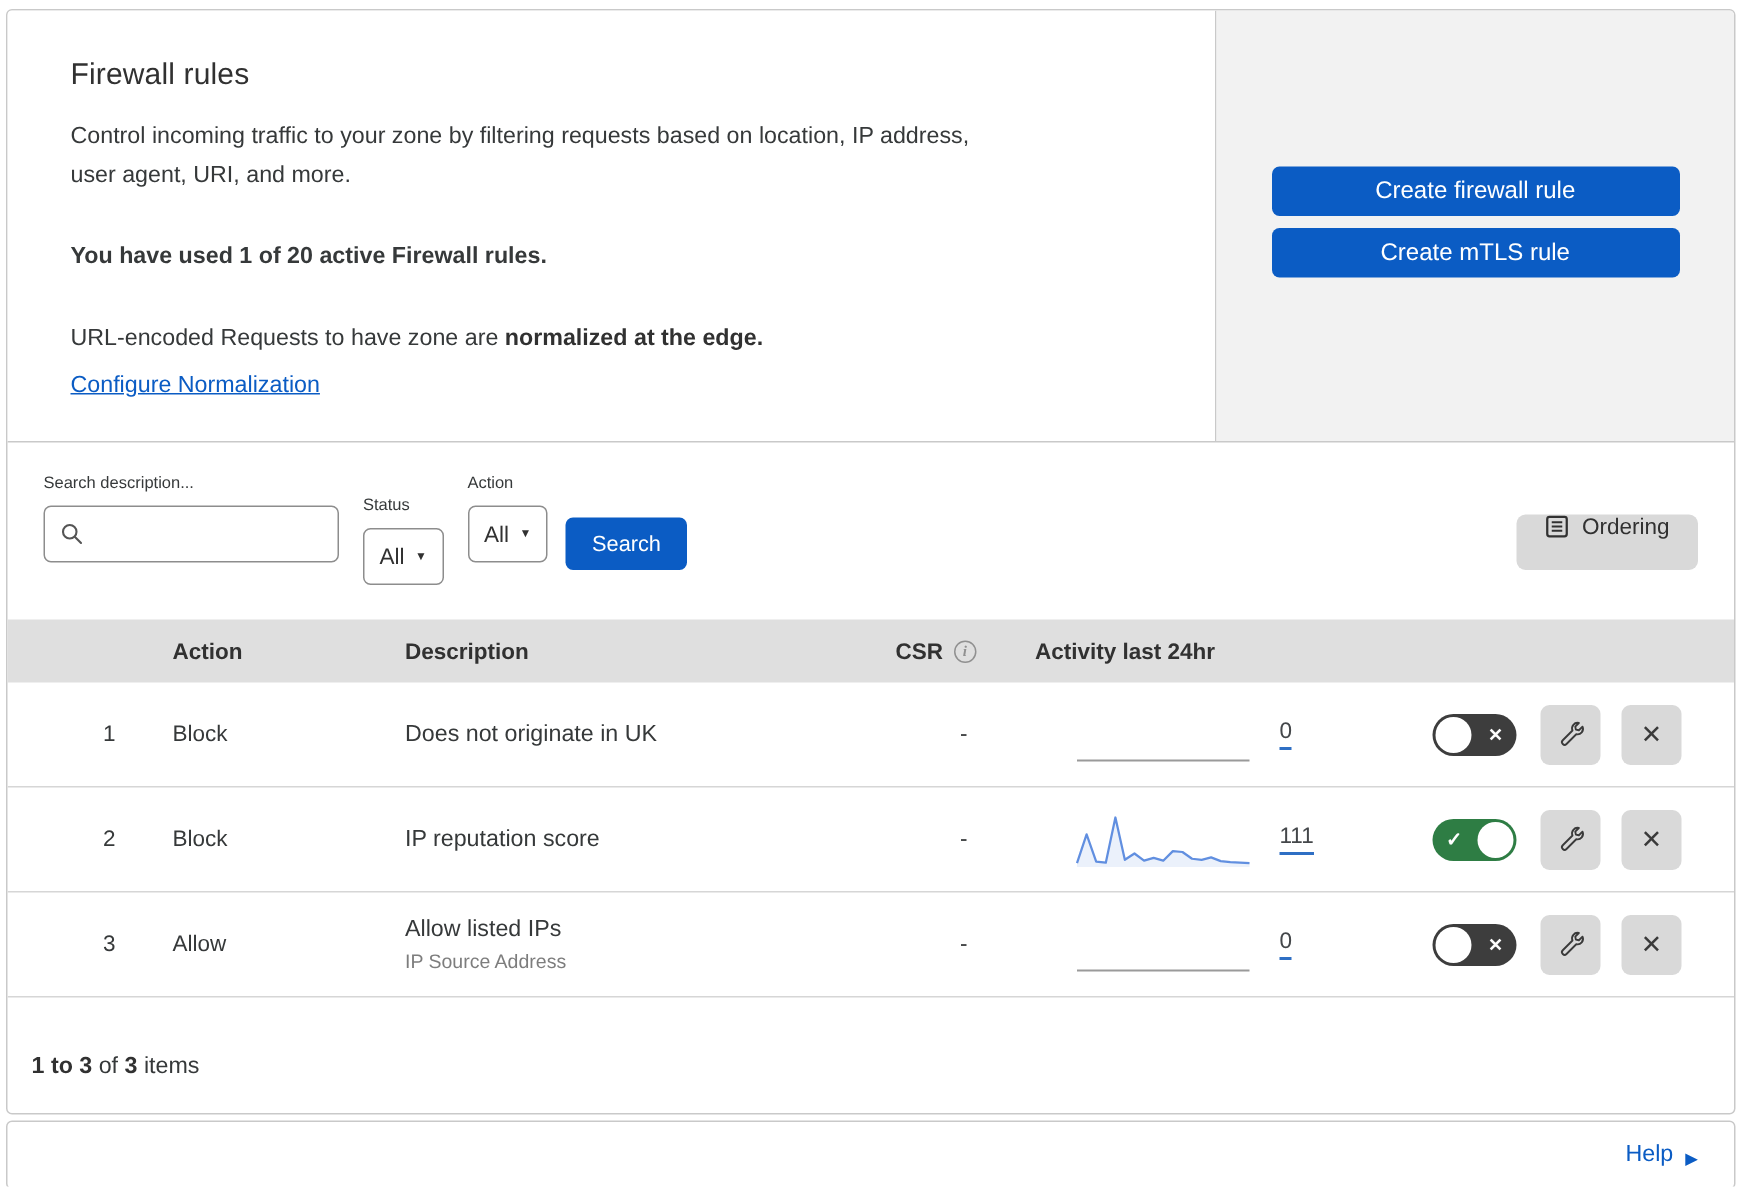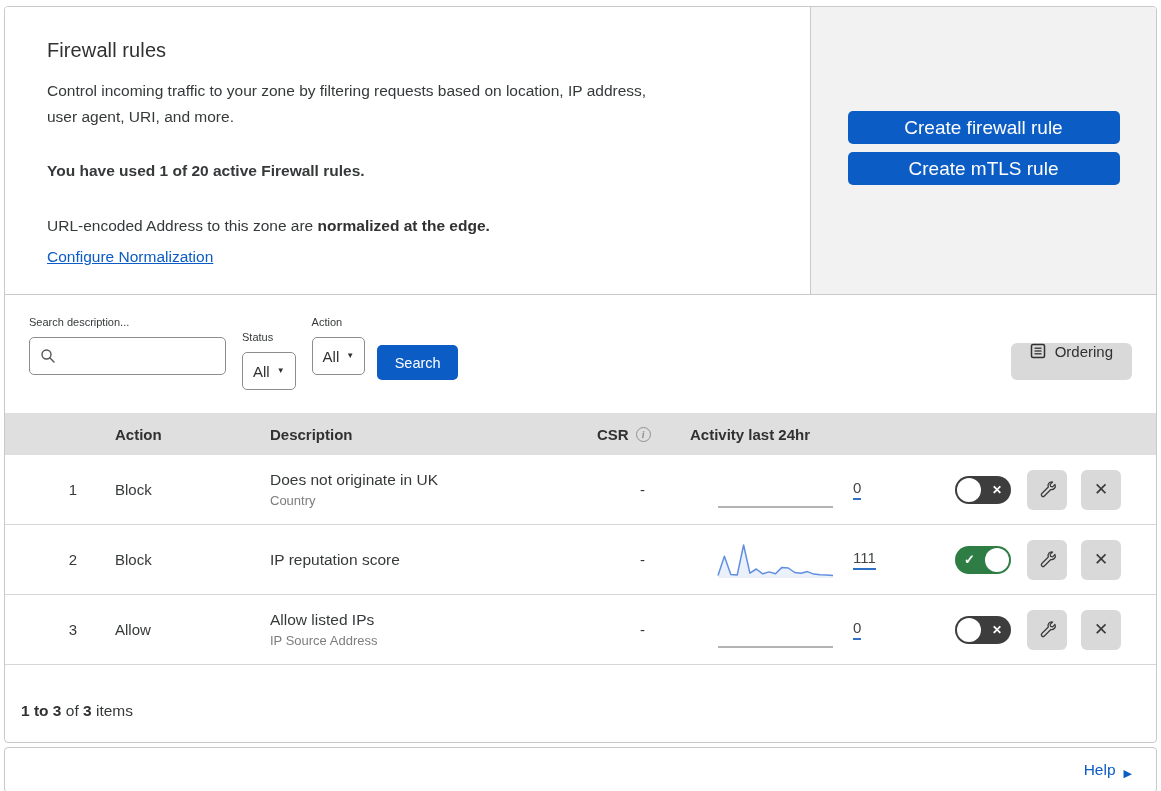--- a/index.html
+++ b/index.html
@@ -37,21 +37,21 @@
 
   .actions-panel {
     flex:1; background:#f2f2f2;
     display:flex; flex-direction:column; align-items:center;
     padding-top:104px; gap:8px;
   }
   .btn-primary {
     width:272px; height:33px;
     background:#0b5cc4; color:#fff;
     border:none; border-radius:5px;
-    font-size:19px; font-family:inherit;
+    font-size:16px; font-family:inherit;
     cursor:pointer;
   }
 
   
   .toolbar { display:flex; padding:21px 24px 0 24px; height:118px; align-items:flex-start; }
   .group { display:flex; flex-direction:column; }
   .group-label { font-size:11px; color:#36393a; margin-bottom:9px; }
   .search-box {
     width:197px; height:38px;
     border:1px solid #8d8d8d; border-radius:5px;
@@ -164,21 +164,21 @@
 </head>
 <body>
 
 <div class="container">
 
   <div class="top-section">
     <div class="intro">
       <h1>Firewall rules</h1>
       <p><span>Control incoming traffic to your zone by filtering requests based on location, IP address,</span><br><span>user agent, URI, and more.</span></p>
       <p class="usage-line">You have used 1 of 20 active Firewall rules.</p>
-      <p class="norm-line"><span>URL-encoded Address to this zone are </span><b>normalized at the edge.</b></p>
+      <p class="norm-line"><span>URL-encoded Requests to have zone are </span><b>normalized at the edge.</b></p>
       <a class="link">Configure Normalization</a>
     </div>
     <div class="actions-panel">
       <button class="btn-primary">Create firewall rule</button>
       <button class="btn-primary">Create mTLS rule</button>
     </div>
   </div>
 
   <div class="toolbar">
     <div class="group">
@@ -228,21 +228,20 @@
     </div>
     <div>Activity last 24hr</div>
     <div></div>
   </div>
 
   <div class="rule-row grid-cols">
     <div class="cell-num">1</div>
     <div class="cell-action">Block</div>
     <div class="cell-desc">
       <div class="desc-title">Does not originate in UK</div>
-      <div class="desc-sub">Country</div>
     </div>
     <div class="cell-csr">-</div>
     <div class="cell-activity">
       <svg class="spark" viewBox="0 0 115 38">
           <line x1="0" y1="36" x2="115" y2="36" class="spark-flat"></line>
         </svg>
       <a class="count-link">0</a>
     </div>
     <div class="cell-controls">
       <div class="toggle off">

